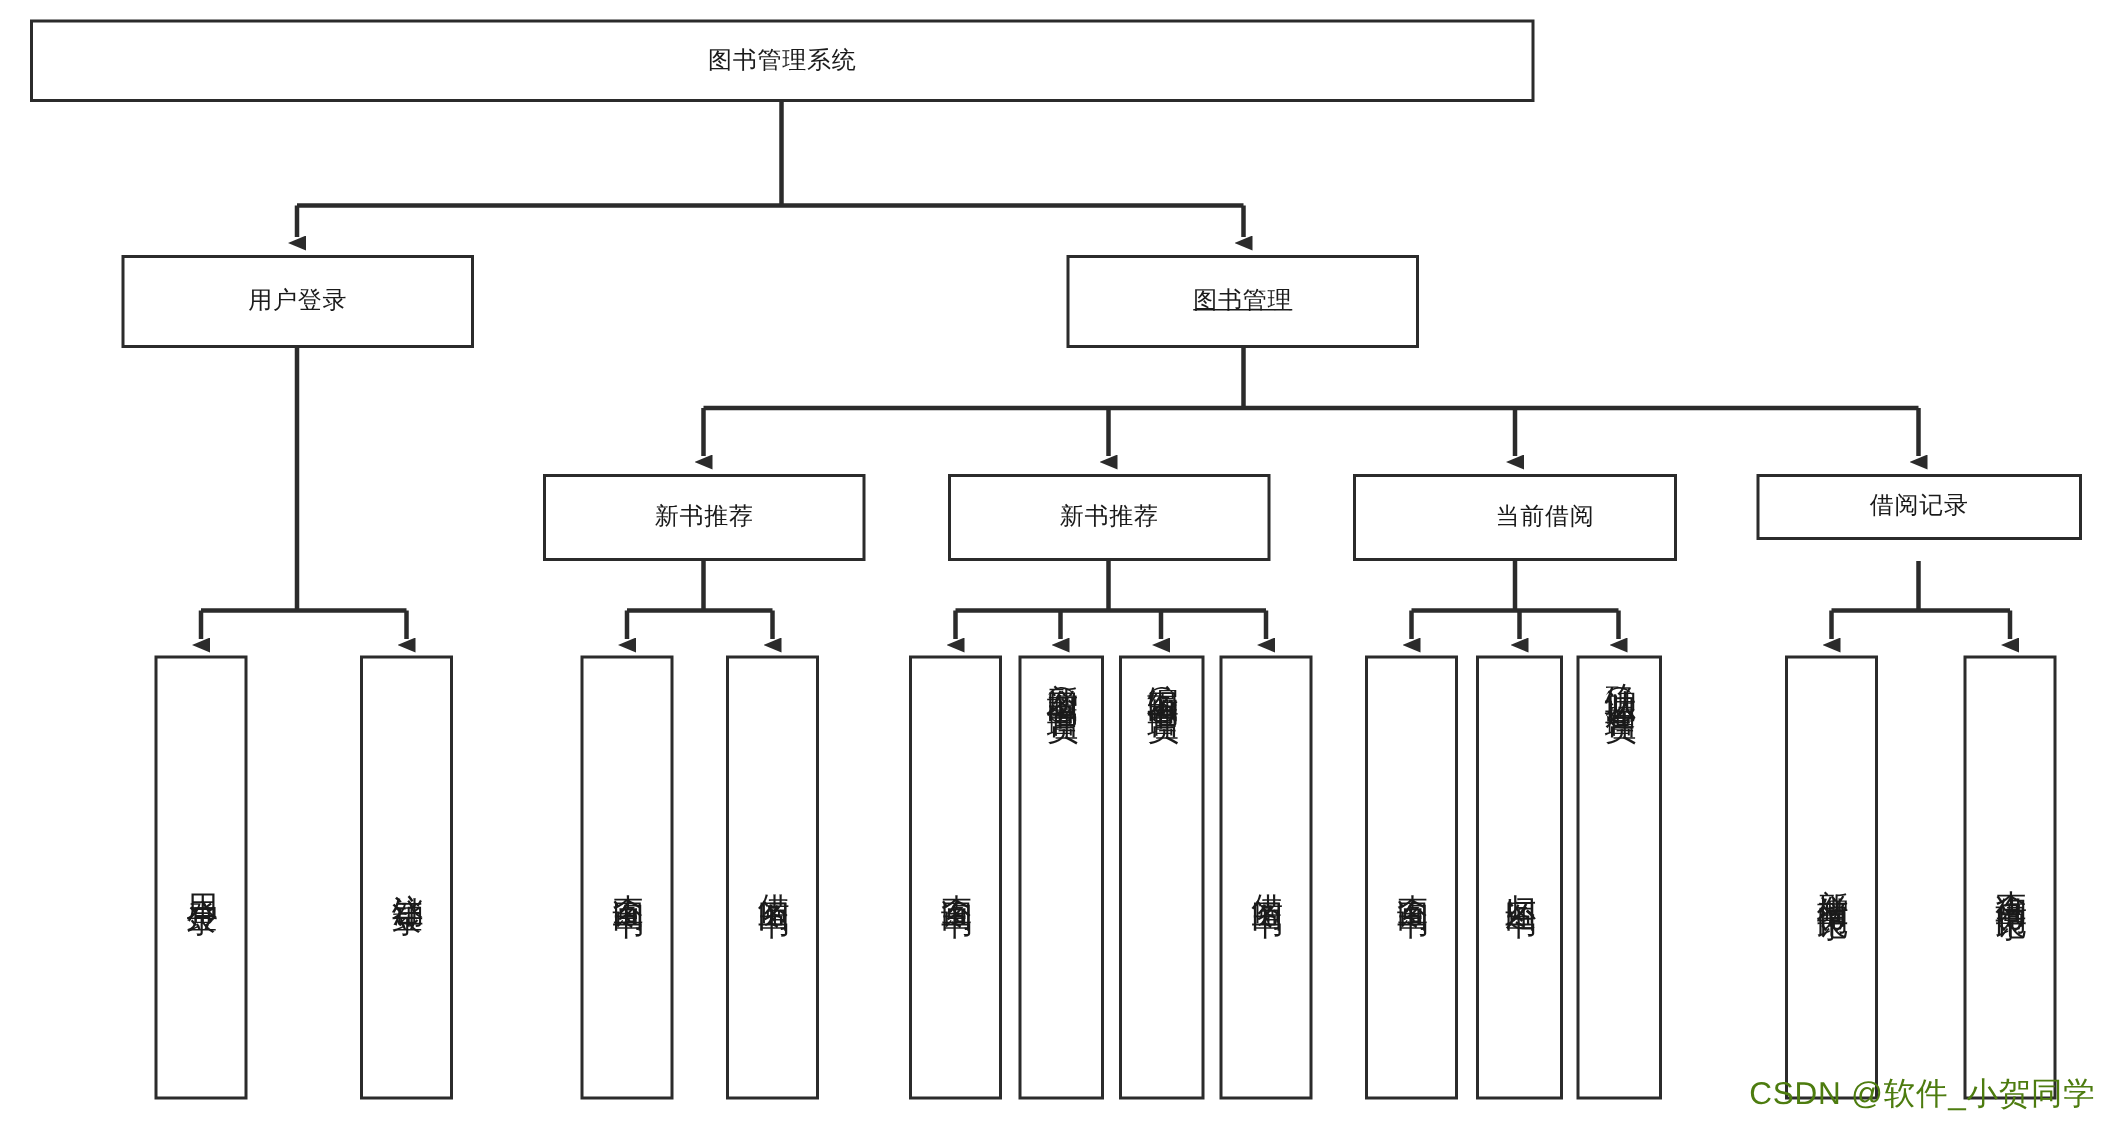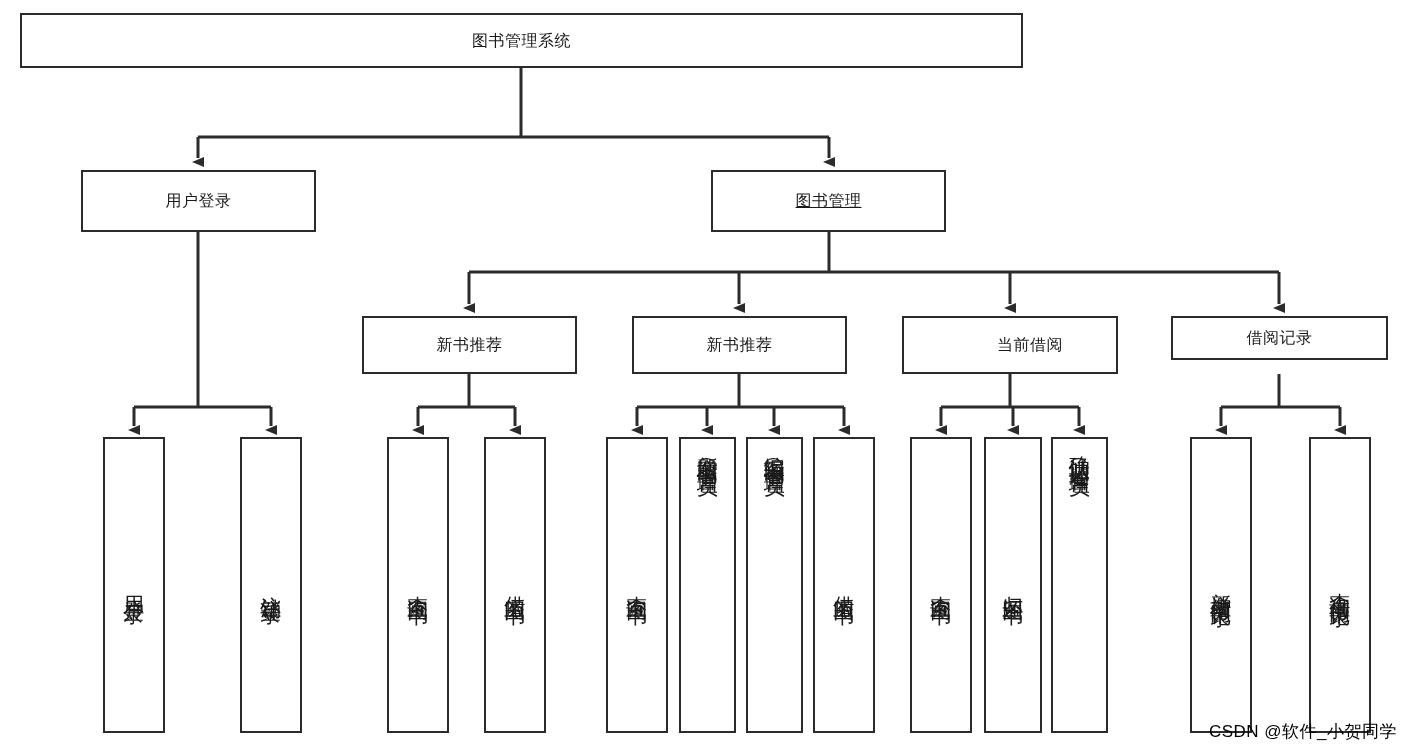--- a/index.html
+++ b/index.html
@@ -49,22 +49,22 @@
     text-orientation: upright;
     line-height: 1.12;
     letter-spacing: 3px;
     white-space: nowrap;
     display: block;
   }
   .watermark {
     position: absolute;
     right: 8px;
     bottom: 4px;
-    font-size: 17px;
-    color: #000000;
+    font-size: 21px;
+    color: #4d7c0f;
     white-space: nowrap;
     letter-spacing: 0.5px;
     margin-left: 35px;
   }
 </style>
 </head>
 <body>
 
 <div id="canvas">
 

